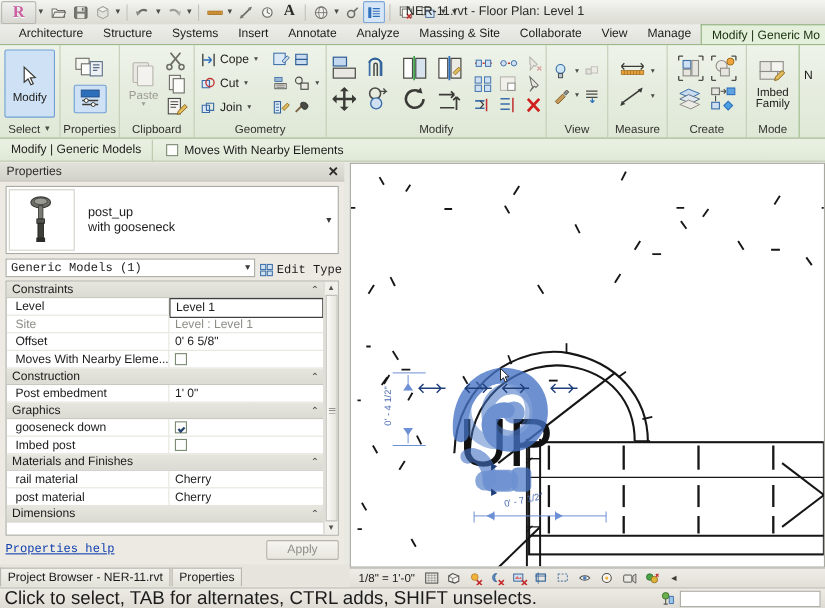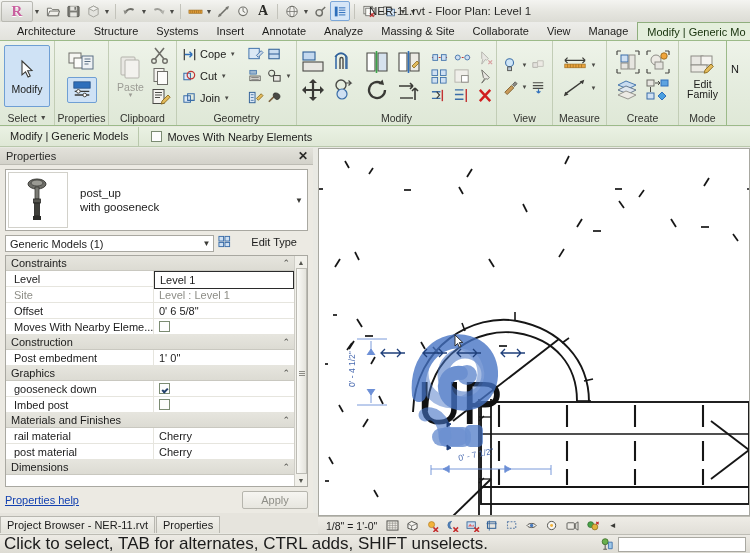--- a/index.html
+++ b/index.html
@@ -133,29 +133,29 @@
     display:flex;align-items:center;box-sizing:border-box;
   }
   .typesel .thumb{
     width:60px;height:56px;margin:2px;border:1px solid #d2d1ca;background:#fff;
     display:flex;align-items:center;justify-content:center;box-sizing:border-box;
   }
   .typesel .names{flex:1;padding-left:10px;line-height:14px;font-size:11.5px;color:#1b1b1b;}
   .typesel .ddarrow{width:16px;text-align:center;font-size:8px;color:#3a3a36;}
 
   .catrow{
-    margin:4px 14px 0 5px;height:17px;display:flex;align-items:flex-start;gap:4px;
+    margin:4px 0 0 5px;height:17px;display:flex;align-items:flex-end;gap:4px;font-family:Liberation Mono, monospace;
   }
   .catsel{
     flex:1;height:17px;background:#fff;border:1px solid #a9a8a1;
     display:flex;align-items:center;justify-content:space-between;
     padding:0 3px 0 4px;font-size:11px;box-sizing:border-box;
   }
   .catsel .ddarrow{font-size:8px;color:#3a3a36;}
-  .edittype{display:flex;align-items:center;gap:20px;font-size:11px;white-space:nowrap;padding-right:2px;}
+  .edittype{display:flex;align-items:center;gap:3px;font-size:11px;white-space:nowrap;padding-right:2px;}
 
   .grid-wrap{
     position:absolute;left:5px;top:107px;width:303px;height:232px;
     border:1px solid #a9a8a1;background:#fff;box-sizing:border-box;
     display:flex;overflow:hidden;
   }
   .grid{flex:1;overflow:hidden;}
   .grow{display:flex;height:16px;border-bottom:1px solid #e6e5de;box-sizing:border-box;}
   .ghdr{
     height:15px;background:linear-gradient(to bottom,#e6e5de,#dcdbd3);
@@ -183,21 +183,21 @@
     width:11px;flex:1;margin:0 auto;background:linear-gradient(to right,#fbfbf8,#e4e3dc);
     border:1px solid #bcbbb4;box-sizing:border-box;position:relative;
   }
   .pscroll .grip{position:absolute;left:2px;top:50%;width:6px;height:5px;
     background:repeating-linear-gradient(to bottom,#8d8c86 0 1px,transparent 1px 2px);}
 
   .props-foot{
     position:absolute;left:5px;top:342px;width:303px;height:20px;
     display:flex;align-items:center;justify-content:space-between;
   }
-  .phelp{font-size:11px;color:#1341b0;text-decoration:underline;}
+  .phelp{font-size:11px;color:#1341b0;text-decoration:underline;font-family:Liberation Mono, monospace;}
   .applybtn{
     width:66px;height:18px;border:1px solid #b6b5ad;border-radius:2px;
     background:linear-gradient(to bottom,#f6f5f1,#e7e6df);
     display:flex;align-items:center;justify-content:center;
     font-size:11px;color:#8e8e87;box-sizing:border-box;
   }
 
   
   .ptabs{
     position:absolute;left:0;top:513px;width:318px;height:20px;
@@ -727,21 +727,21 @@
 
     <div class="panel" style="width:48px;border-right:1px solid #9cba89;">
       <div class="panel-body" style="justify-content:center;">
         <div class="bigbtn" style="width:44px;">
           <svg width="28" height="24" viewBox="0 0 28 24">
               <rect x="2" y="3" width="12" height="9" fill="#e8e7e2" stroke="#8d8c86" stroke-width="1"></rect>
               <rect x="12" y="3" width="11" height="9" fill="#f4f3ef" stroke="#8d8c86" stroke-width="1"></rect>
               <rect x="2" y="12" width="16" height="7" fill="#eceae4" stroke="#8d8c86" stroke-width="1"></rect>
               <path d="M16 17l6-6 2.4 2.4-6 6-3.2.8z" fill="#e3bb5c" stroke="#8a6a1e" stroke-width=".9"></path>
             </svg>
-          <span class="lbl">Edit</span>
+          <span class="lbl">Imbed</span>
           <span class="lbl" style="margin-top:-3px;">Family</span>
         </div>
       </div>
       <div class="panel-title">
         <span>Mode</span>
       </div>
     </div>
 
     <div class="panel" style="width:20px;border-right:none;">
       <div class="panel-body" style="align-items:flex-start;padding-top:22px;">

